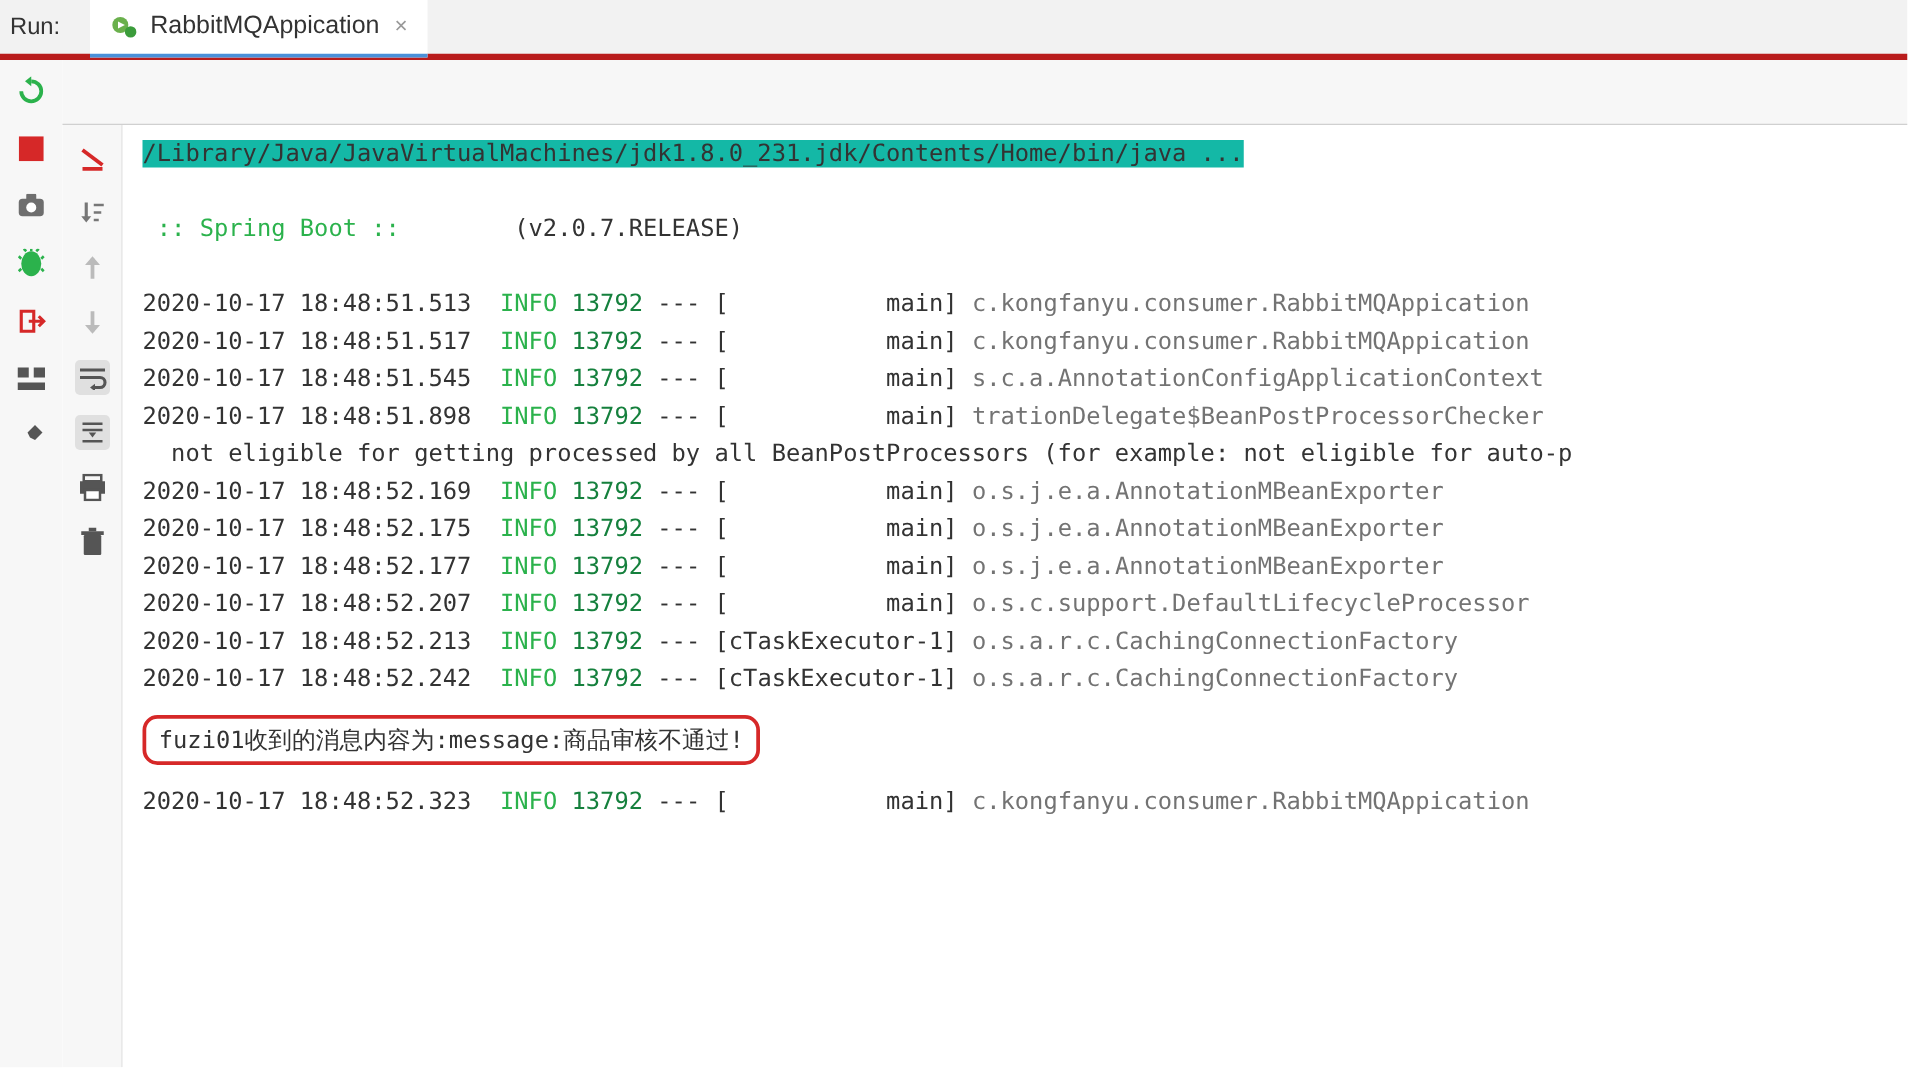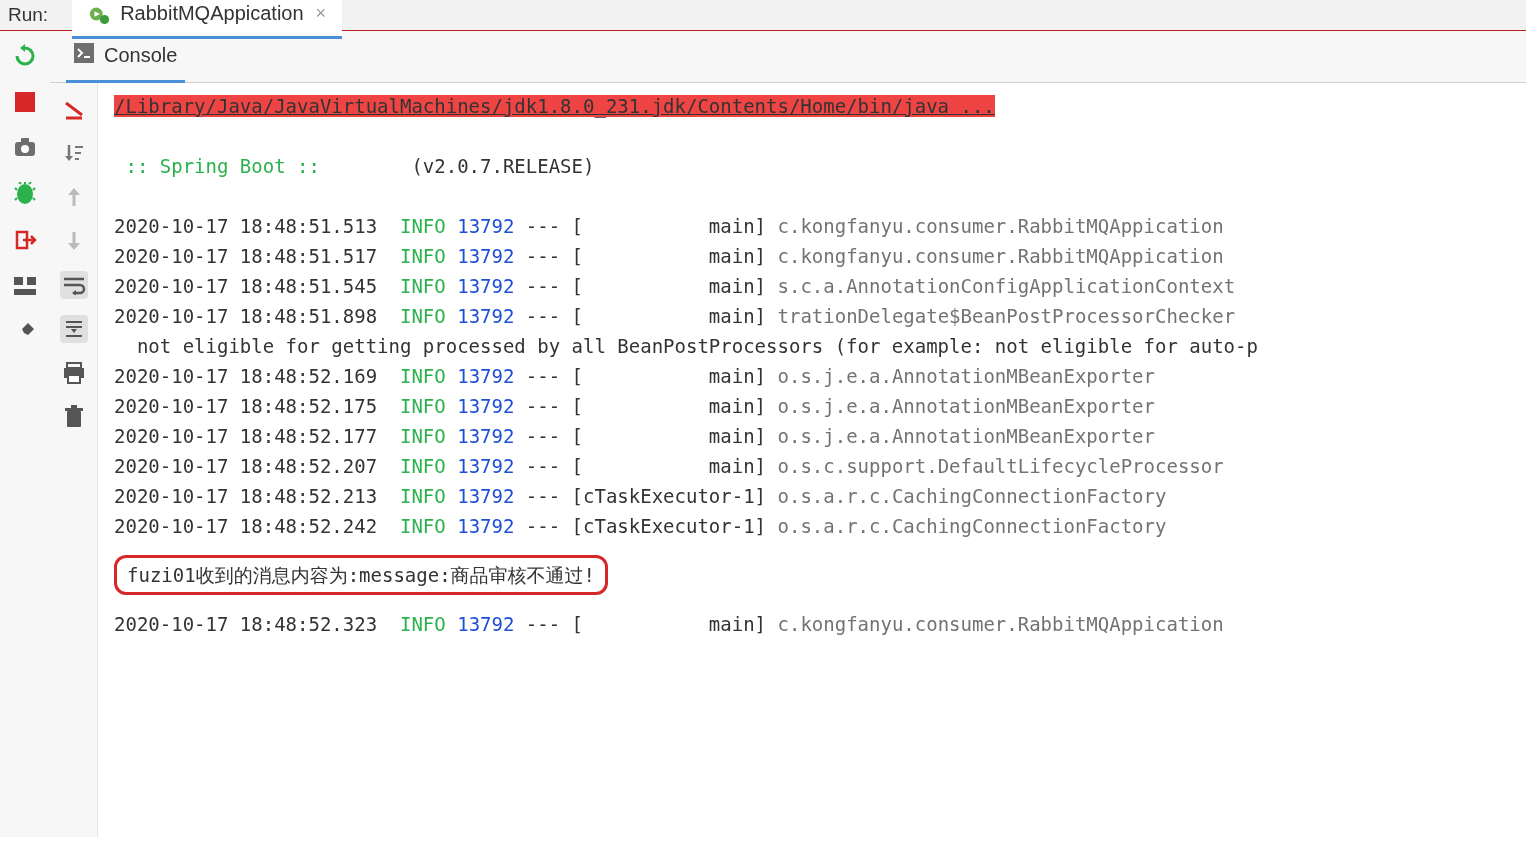--- a/index.html
+++ b/index.html
@@ -1,39 +1,39 @@
 <!DOCTYPE html>
 <html><head>
 <meta charset="utf-8">
 <style>
 * { margin: 0; padding: 0; box-sizing: border-box; }
 body { font-family: -apple-system, BlinkMacSystemFont, "Segoe UI", sans-serif; background: #fff; width: 1526px; height: 854px; overflow: hidden; }
-.top-bar { display: flex; align-items: center; height: 31px; background: #f2f2f2; border-bottom: 1px solid #b91c1c; padding-left: 8px; }
+.top-bar { display: flex; align-items: center; height: 48px; background: #f2f2f2; border-bottom: 5px solid #b91c1c; padding-left: 8px; }
 .run-label { font-size: 19px; color: #333; margin-right: 24px; }
 .run-tab { display: flex; align-items: center; height: 48px; padding: 0 16px; border-bottom: 3px solid #4a90d9; background: #fff; position: relative; }
 .run-tab .tab-icon { width: 22px; height: 22px; margin-right: 10px; position: relative; }
 .run-tab .tab-name { font-size: 20px; color: #333; }
 .close-x { margin-left: 12px; color: #999; font-size: 18px; cursor: pointer; }
 .main-area { display: flex; height: calc(100% - 48px); }
 .left-toolbar { width: 50px; background: #f7f7f7; display: flex; flex-direction: column; align-items: center; padding-top: 12px; gap: 20px; }
 .left-toolbar .tb-icon { width: 26px; height: 26px; display: flex; align-items: center; justify-content: center; cursor: pointer; }
 .content-area { flex: 1; display: flex; flex-direction: column; }
 .tabs-row { display: flex; align-items: center; height: 52px; background: #f7f7f7; border-bottom: 1px solid #d0d0d0; padding-left: 16px; gap: 32px; }
 .subtab { display: flex; align-items: center; gap: 10px; font-size: 20px; color: #555; height: 52px; padding: 0 8px; cursor: pointer; }
 .subtab.active { border-bottom: 3px solid #4a90d9; color: #333; font-weight: 500; }
 .console-wrap { display: flex; flex: 1; overflow: hidden; }
 .mid-toolbar { width: 48px; background: #f7f7f7; border-right: 1px solid #e5e5e5; display: flex; flex-direction: column; align-items: center; padding-top: 12px; gap: 16px; }
 .mid-toolbar .mtb-icon { width: 28px; height: 28px; display: flex; align-items: center; justify-content: center; cursor: pointer; color: #777; border-radius: 4px; }
 .mid-toolbar .mtb-icon.boxed { background: #e0e0e0; }
 .console { flex: 1; padding: 8px 16px; font-family: "Menlo", "Consolas", monospace; font-size: 19px; line-height: 1.58; white-space: pre; overflow: hidden; color: #333; }
-.cmd-line { background: #ef4444; display: inline; text-decoration: underline; }
+.cmd-line { background: #14b8a6; display: inline; }
 .ascii-art { color: #333; }
 .spring-boot { color: #2bb24c; }
 .log-info { color: #2bb24c; }
-.log-pid { color: #1d4ed8; }
+.log-pid { color: #15803d; }
 .log-class { color: #737373; text-align: right; }
 .highlight-box { display: inline-block; border: 3px solid #d62828; border-radius: 12px; padding: 2px 10px; margin: 14px 0; }
 </style>
 </head>
 <body>
 
 <div class="top-bar">
   <span class="run-label">Run:</span>
   <div class="run-tab">
     <span class="tab-icon">
@@ -89,28 +89,20 @@
       </span>
     <span class="tb-icon">
         <svg width="20" height="20" viewBox="0 0 20 20">
           <path d="M3 17 L9 11 L7 7 L13 1 L19 7 L13 13 L9 11" fill="#555"></path>
         </svg>
       </span>
   </div>
 
   <div class="content-area">
     <div class="tabs-row">
-      <div class="subtab active">
-        <span><svg width="20" height="20" viewBox="0 0 20 20">
-              <rect width="20" height="20" fill="#6e6e6e"></rect>
-              <path d="M4 6 L8 10 L4 14" stroke="#fff" stroke-width="2" fill="none"></path>
-              <line x1="10" y1="14" x2="16" y2="14" stroke="#fff" stroke-width="2"></line>
-            </svg></span>
-        <span>Console</span>
-      </div>
     </div>
 
     <div class="console-wrap">
       <div class="mid-toolbar">
         <span class="mtb-icon">
             <svg width="24" height="24" viewBox="0 0 24 24">
               <path d="M4 6 L20 18" stroke="#d62828" stroke-width="3"></path>
               <line x1="4" y1="21" x2="20" y2="21" stroke="#d62828" stroke-width="3"></line>
             </svg>
           </span>

